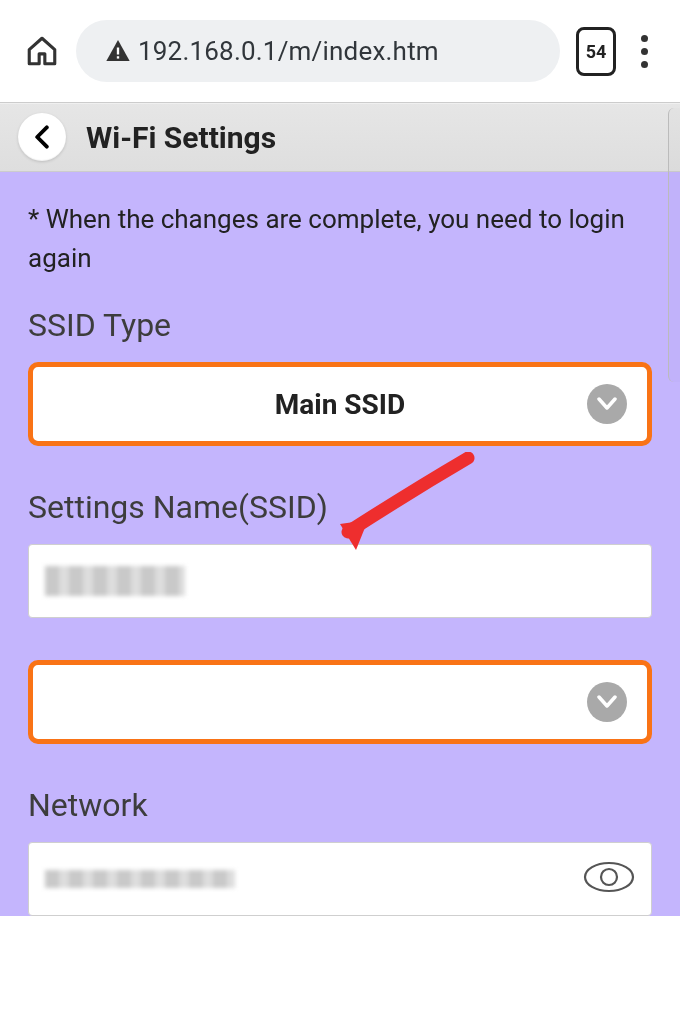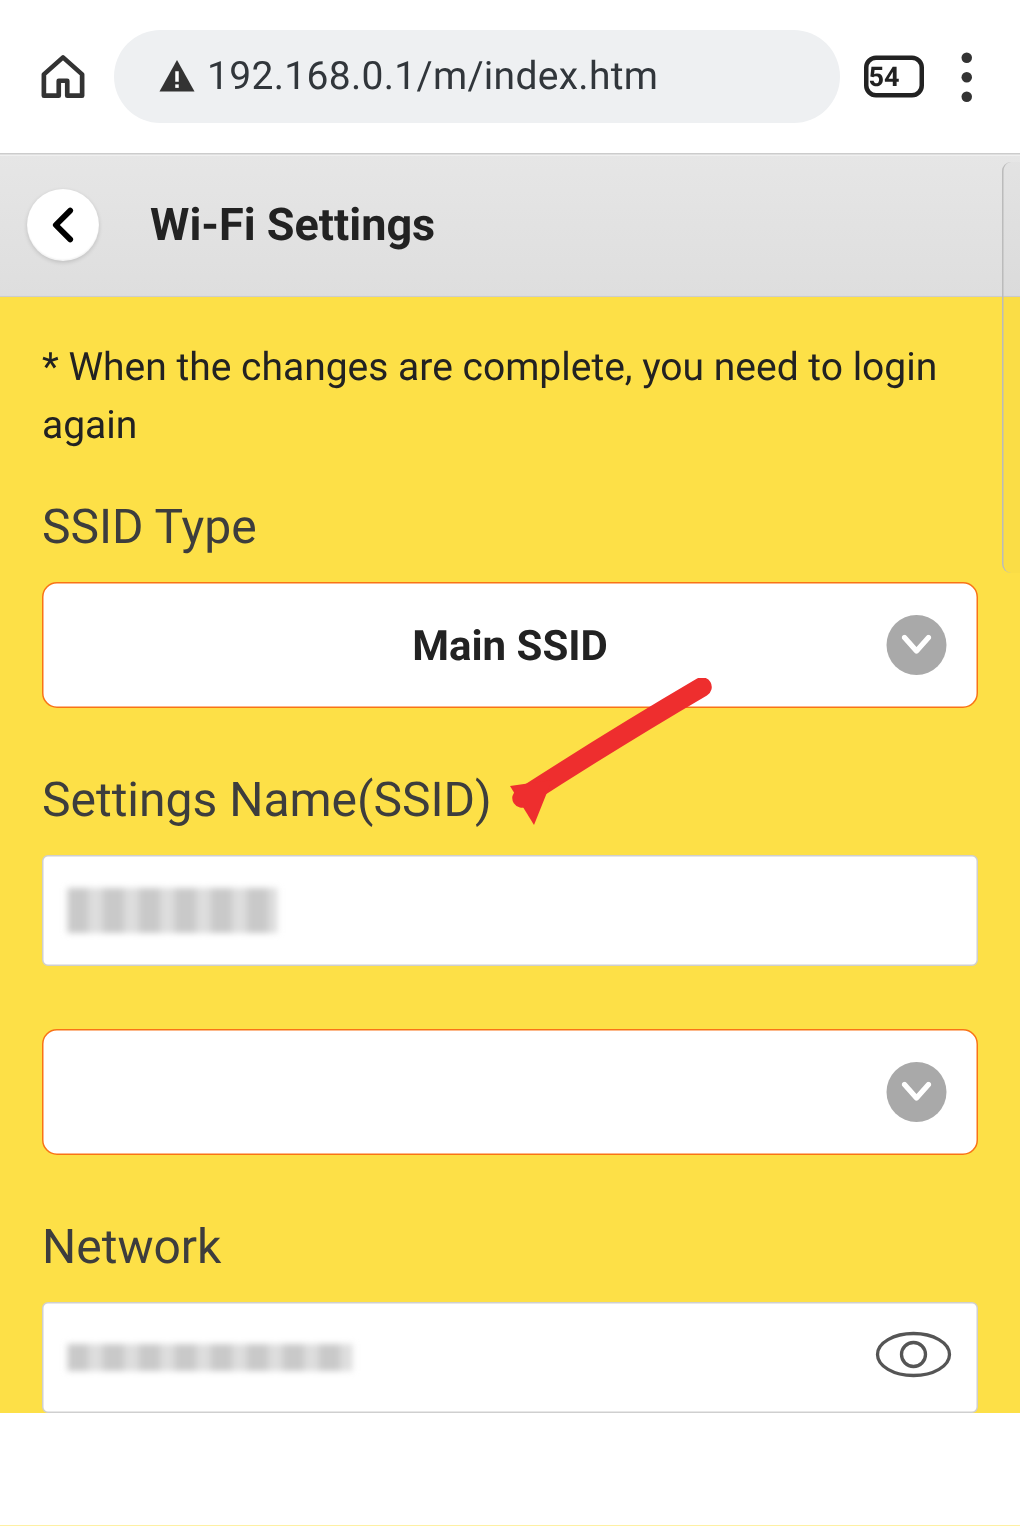--- a/index.html
+++ b/index.html
@@ -4,35 +4,35 @@
   <style>
     * { margin: 0; padding: 0; box-sizing: border-box; font-family: -apple-system, BlinkMacSystemFont, "Segoe UI", Roboto, Arial, sans-serif; }
     body { width: 680px; height: 1017px; background: #fff; overflow: hidden; position: relative; }
 
     
     .browser-bar { display: flex; align-items: center; padding: 20px 24px; gap: 16px; background: #fff; }
     .home-icon { width: 36px; height: 36px; display: flex; align-items: center; justify-content: center; }
     .url-bar { flex: 1; background: #eef0f2; border-radius: 40px; padding: 16px 28px; display: flex; align-items: center; gap: 6px; }
     .warning-icon { width: 28px; height: 28px; display: flex; align-items: center; justify-content: center; }
     .url-text { font-size: 26px; color: #31363b; letter-spacing: 0.2px; }
-    .tabs-badge { width: 40px; height: 28px; border: 3px solid #222; border-radius: 8px; display: flex; align-items: center; font-size: 18px; font-weight: 700; color: #222; }
+    .tabs-badge { width: 40px; height: 49px; border: 3px solid #222; border-radius: 8px; display: flex; align-items: center; justify-content: center; font-size: 18px; font-weight: 700; color: #222; }
     .menu-dots { width: 24px; display: flex; flex-direction: column; gap: 6px; align-items: center; padding: 0 8px; }
     .menu-dots span { width: 7px; height: 7px; background: #333; border-radius: 50%; }
 
     
-    .page-header { background: linear-gradient(#e6e6e6, #dedede); border-top: 1px solid #ccc; border-bottom: 1px solid #ccc; display: flex; align-items: center; padding: 16px 18px; gap: 34px; height: 96px; box-shadow: inset 0 1px 0 rgba(255,255,255,0.4); }
+    .page-header { background: linear-gradient(#e6e6e6, #dedede); border-top: 1px solid #ccc; border-bottom: 1px solid #ccc; display: flex; align-items: center; padding: 16px 18px; gap: 20px; height: 70px; box-shadow: inset 0 1px 0 rgba(255,255,255,0.4); }
     .back-btn { width: 48px; height: 48px; border-radius: 50%; background: #fff; display: flex; align-items: center; justify-content: center; box-shadow: 0 1px 3px rgba(0,0,0,0.15), inset 0 -1px 1px rgba(0,0,0,0.05); }
     .page-title { font-size: 30px; font-weight: 700; color: #222; }
 
     
-    .content { background: #fde047; padding: 28px 28px 0 28px; }
+    .content { background: #c4b5fd; padding: 28px 28px 0 28px; }
     .notice { font-size: 26px; color: #222; line-height: 1.5; margin-bottom: 28px; }
     .field-label { font-size: 32px; color: #3d3d3d; margin-bottom: 18px; }
 
-    .select-box { background: #fff; border: 1px solid #f97316; border-radius: 10px; height: 84px; display: flex; align-items: center; justify-content: center; position: relative; margin-bottom: 42px; box-shadow: inset 0 1px 0 rgba(255,255,255,0.7); }
+    .select-box { background: #fff; border: 5px solid #f97316; border-radius: 10px; height: 84px; display: flex; align-items: center; justify-content: center; position: relative; margin-bottom: 42px; box-shadow: inset 0 1px 0 rgba(255,255,255,0.7); }
     .select-value { font-size: 28px; font-weight: 700; color: #222; }
     .select-chevron { position: absolute; right: 20px; width: 40px; height: 40px; background: #a9a9a9; border-radius: 50%; display: flex; align-items: center; justify-content: center; }
 
     .text-input-wrap { background: #fff; border: 1px solid #cfcfcf; border-radius: 4px; height: 74px; display: flex; align-items: center; padding: 0 16px; margin-bottom: 42px; position: relative; }
     .redacted { display: inline-block; width: 140px; height: 30px; background: repeating-linear-gradient(90deg, #c9c9c9, #c9c9c9 14px, #ddd 14px, #ddd 24px); filter: blur(2px); }
     .redacted.small { width: 190px; height: 18px; }
     .eye-icon { position: absolute; right: 16px; }
 
     
     .arrow-annotation { position: absolute; top: 452px; left: 330px; pointer-events: none; z-index: 100; }

